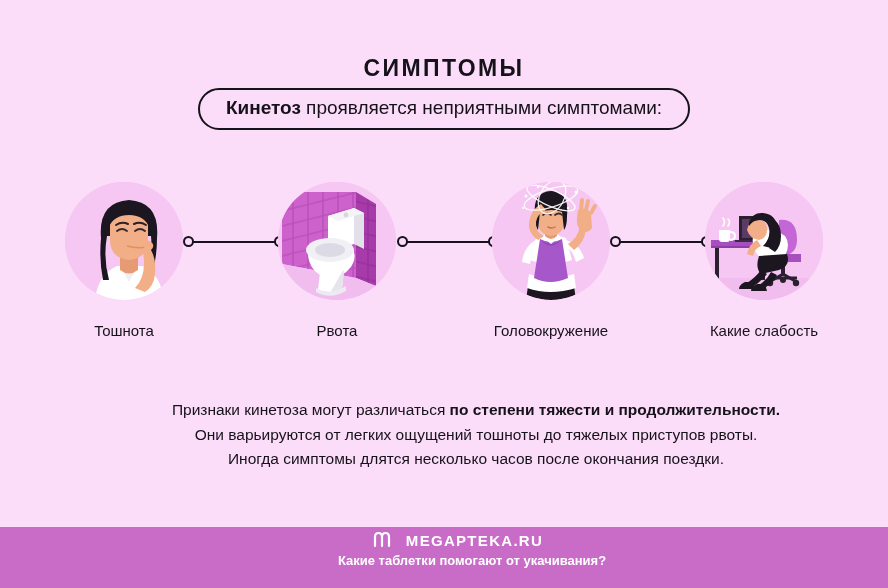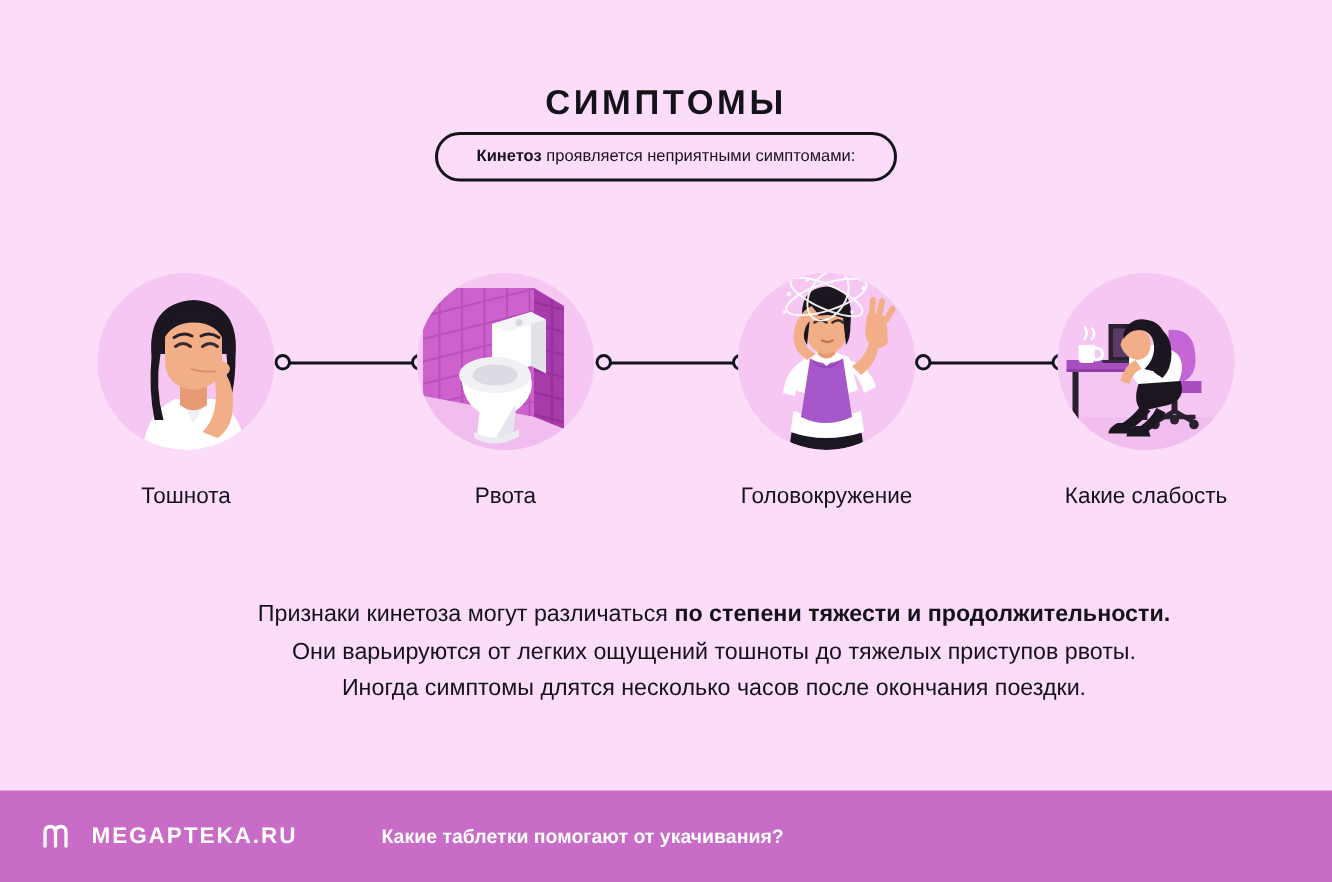--- a/index.html
+++ b/index.html
@@ -42,21 +42,21 @@
     top: 88px;
     left: 0;
     width: 888px;
     display: flex;
     justify-content: center;
   }
   .pill {
     border: 2px solid #16121A;
     border-radius: 999px;
     padding: 8px 26px 9px;
-    font-size: 11px;
+    font-size: 19px;
     color: #16121A;
     background: transparent;
     white-space: nowrap;
     line-height: 1.1;
   }
   .pill b {
     font-weight: bold;
   }
 
   
@@ -152,20 +152,21 @@
   
   .footer {
     position: absolute;
     left: 0;
     bottom: 0;
     width: 888px;
     height: 61px;
     background: #C96CC8;
     display: flex;
     align-items: center;
+    flex-direction: column;
   }
   .brand {
     display: flex;
     align-items: center;
     margin-left: 24px;
   }
   .brand-mark {
     width: 26px;
     height: 26px;
     flex: none;

